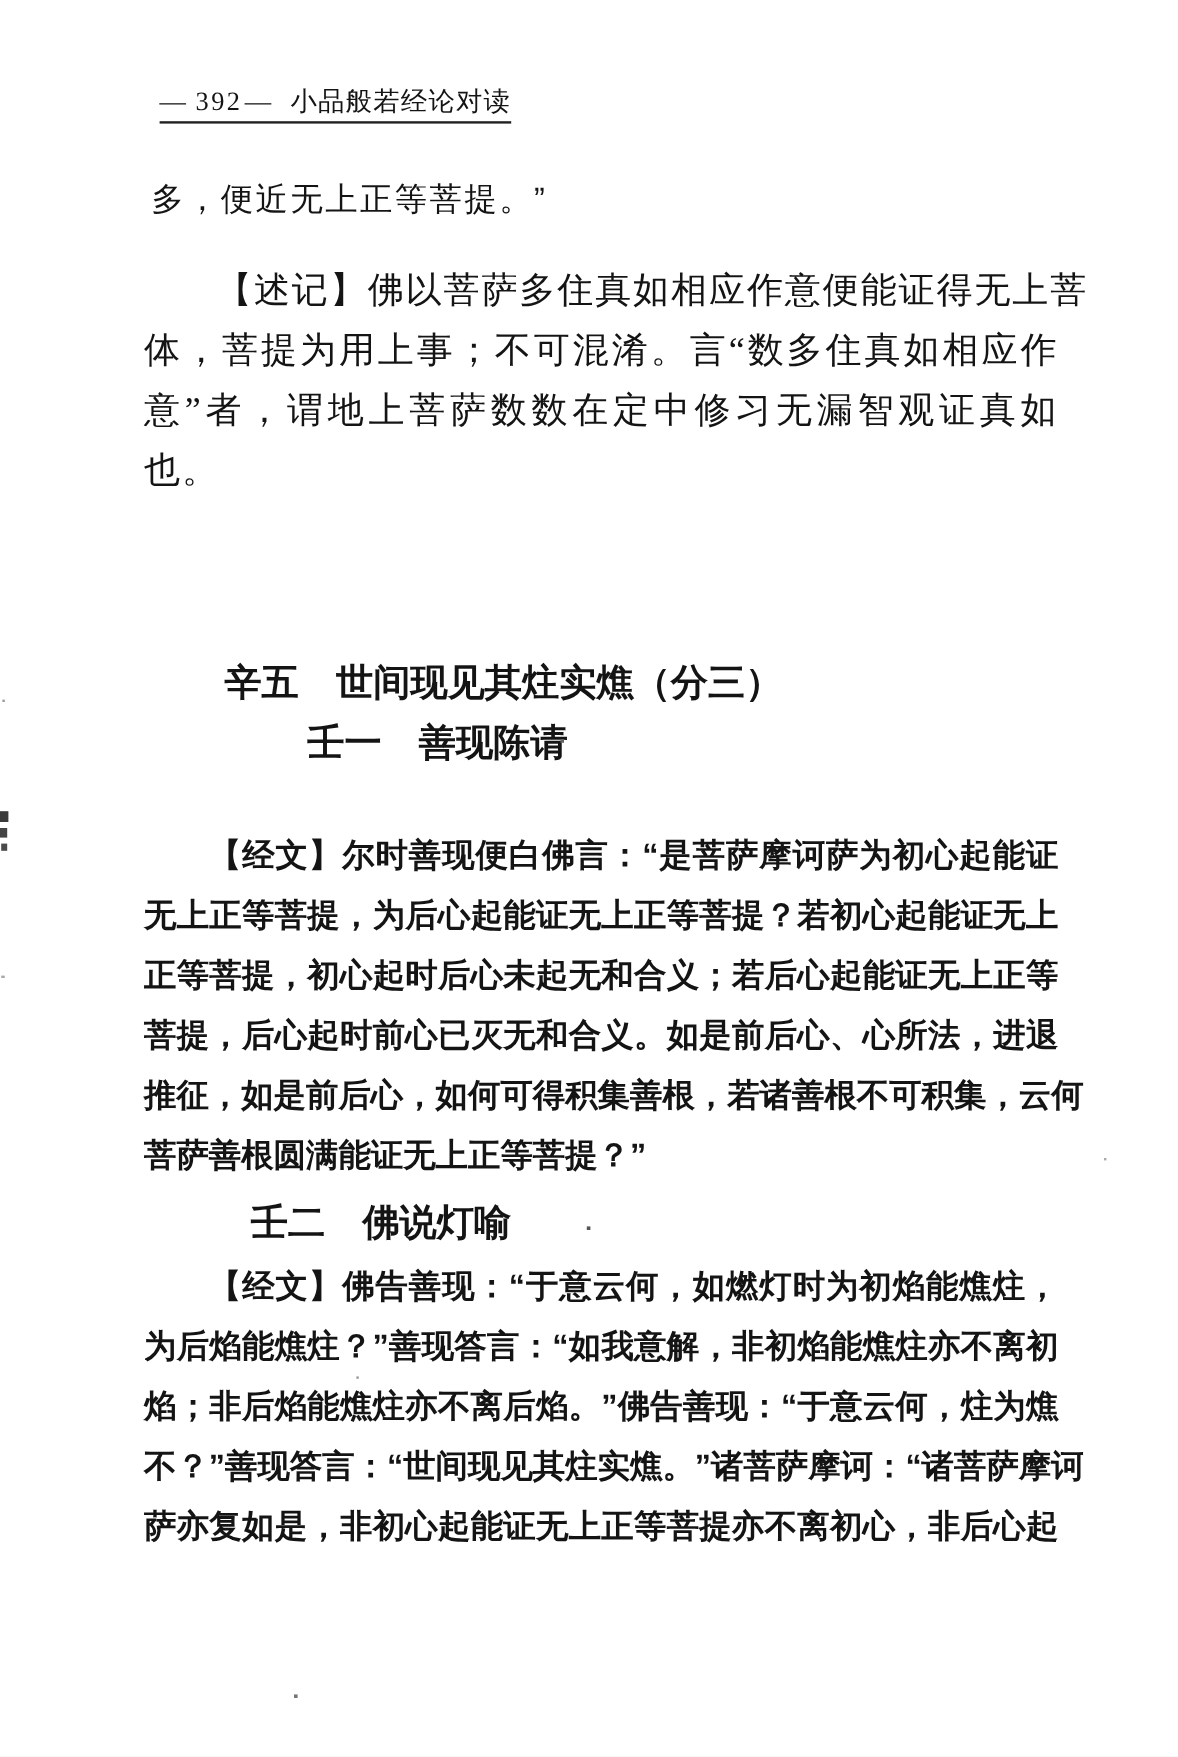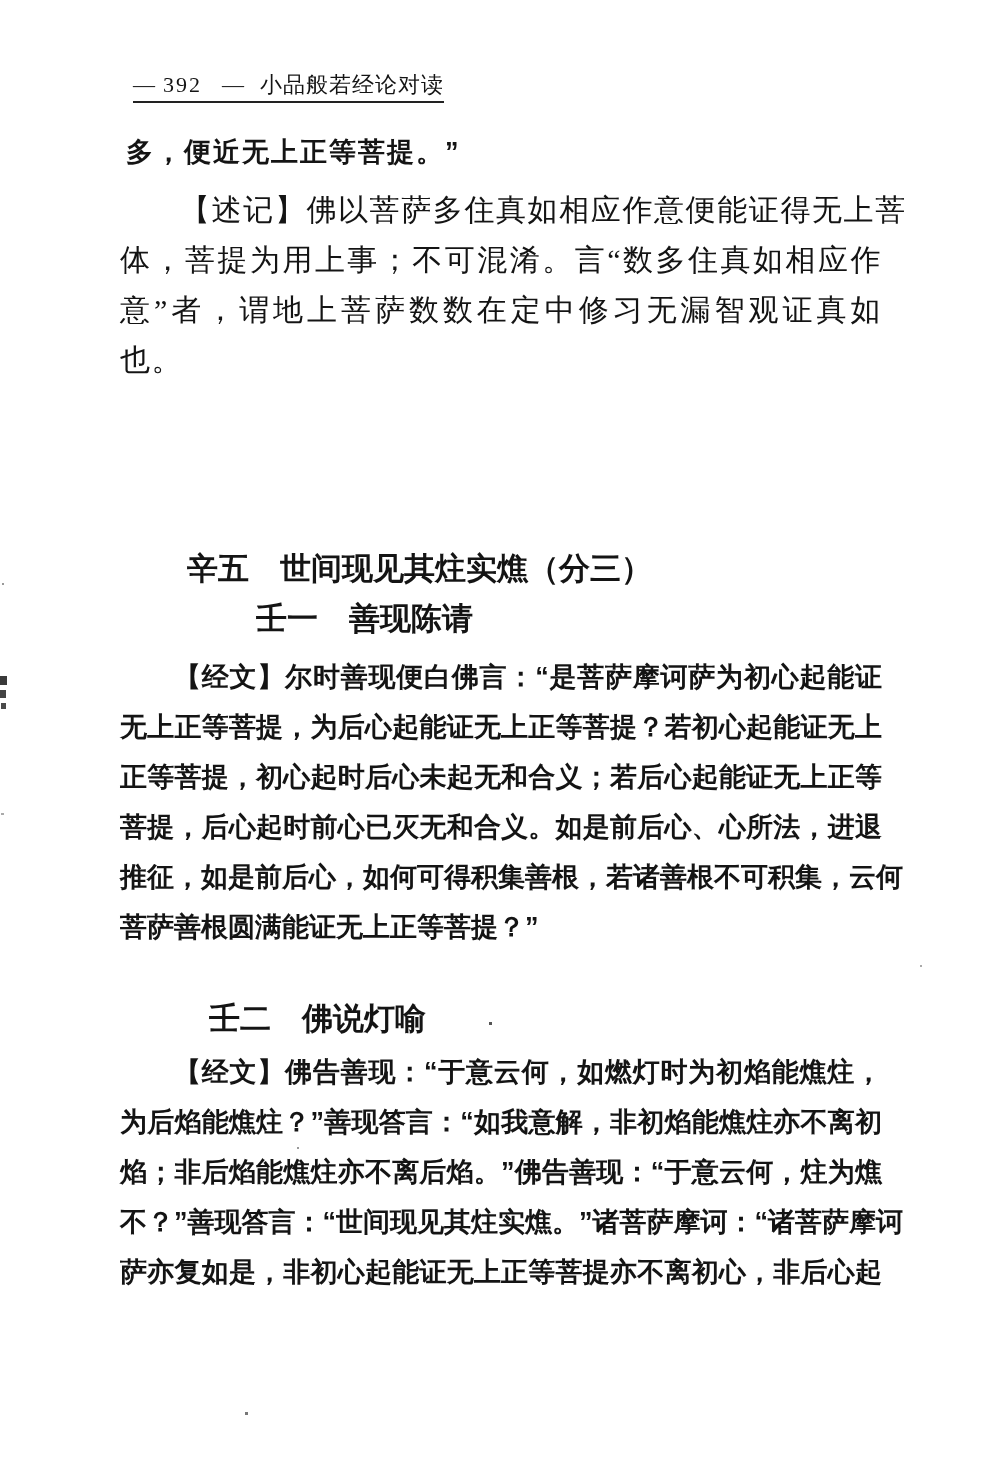--- a/index.html
+++ b/index.html
@@ -20,57 +20,57 @@
     left: 133px;
     top: 72px;
     font-size: 22px;
     line-height: 26px;
     padding-bottom: 3px;
     border-bottom: 2px solid #222;
     white-space: nowrap;
     font-family: "Liberation Serif", "DejaVu Serif", serif;
   }
   .header .dash { display: inline-block; }
-  .header .page-num { display: inline-block; margin: 0 20px 0 8px; letter-spacing: 2px; }
+  .header .page-num { display: inline-block; margin: 0 2px 0 8px; letter-spacing: 2px; }
   .header .dash2 { display: inline-block; margin-right: 16px; }
   .header .book-title { display: inline-block; letter-spacing: 1px; }
 
   
   .line {
     width: 762px;
     white-space: nowrap;
     text-align: justify;
     text-align-last: justify;
     text-justify: inter-character;
   }
   .line.short { text-align-last: left; }
 
   
   .cont-line {
     position: absolute;
     left: 126px;
-    top: 136px;
+    top: 150px;
     font-size: 27px;
     line-height: 32px;
-    font-weight: 700;
+    font-weight: 400;
     font-family: "Liberation Sans", "DejaVu Sans", sans-serif;
     letter-spacing: 2px;
   }
 
   
   .shuji {
     position: absolute;
     left: 120px;
     top: 185px;
     font-size: 30px;
     line-height: 50px;
     font-family: "Liberation Serif", "DejaVu Serif", serif;
     letter-spacing: 1.6px;
   }
-  .shuji .line.indent { text-indent: 2em; }
+  .shuji .line.indent { text-indent: 2em; margin-top: 33px; }
 
   
   .heading {
     position: absolute;
     font-size: 31px;
     line-height: 40px;
     font-weight: 700;
     font-family: "Liberation Sans", "DejaVu Sans", sans-serif;
     white-space: nowrap;
   }
@@ -80,21 +80,21 @@
 
   
   .jingwen {
     position: absolute;
     left: 120px;
     font-size: 27px;
     line-height: 50px;
     font-weight: 700;
     font-family: "Liberation Sans", "DejaVu Sans", sans-serif;
   }
-  .jingwen-1 { top: 652px; }
+  .jingwen-1 { top: 688px; }
   .jingwen-2 { top: 1047px; }
   .jingwen .line.indent { text-indent: 2em; }
 
   
   .edge-mark, .speck { position: absolute; }
 </style>
 </head>
 <body>
 
 <div class="page">

